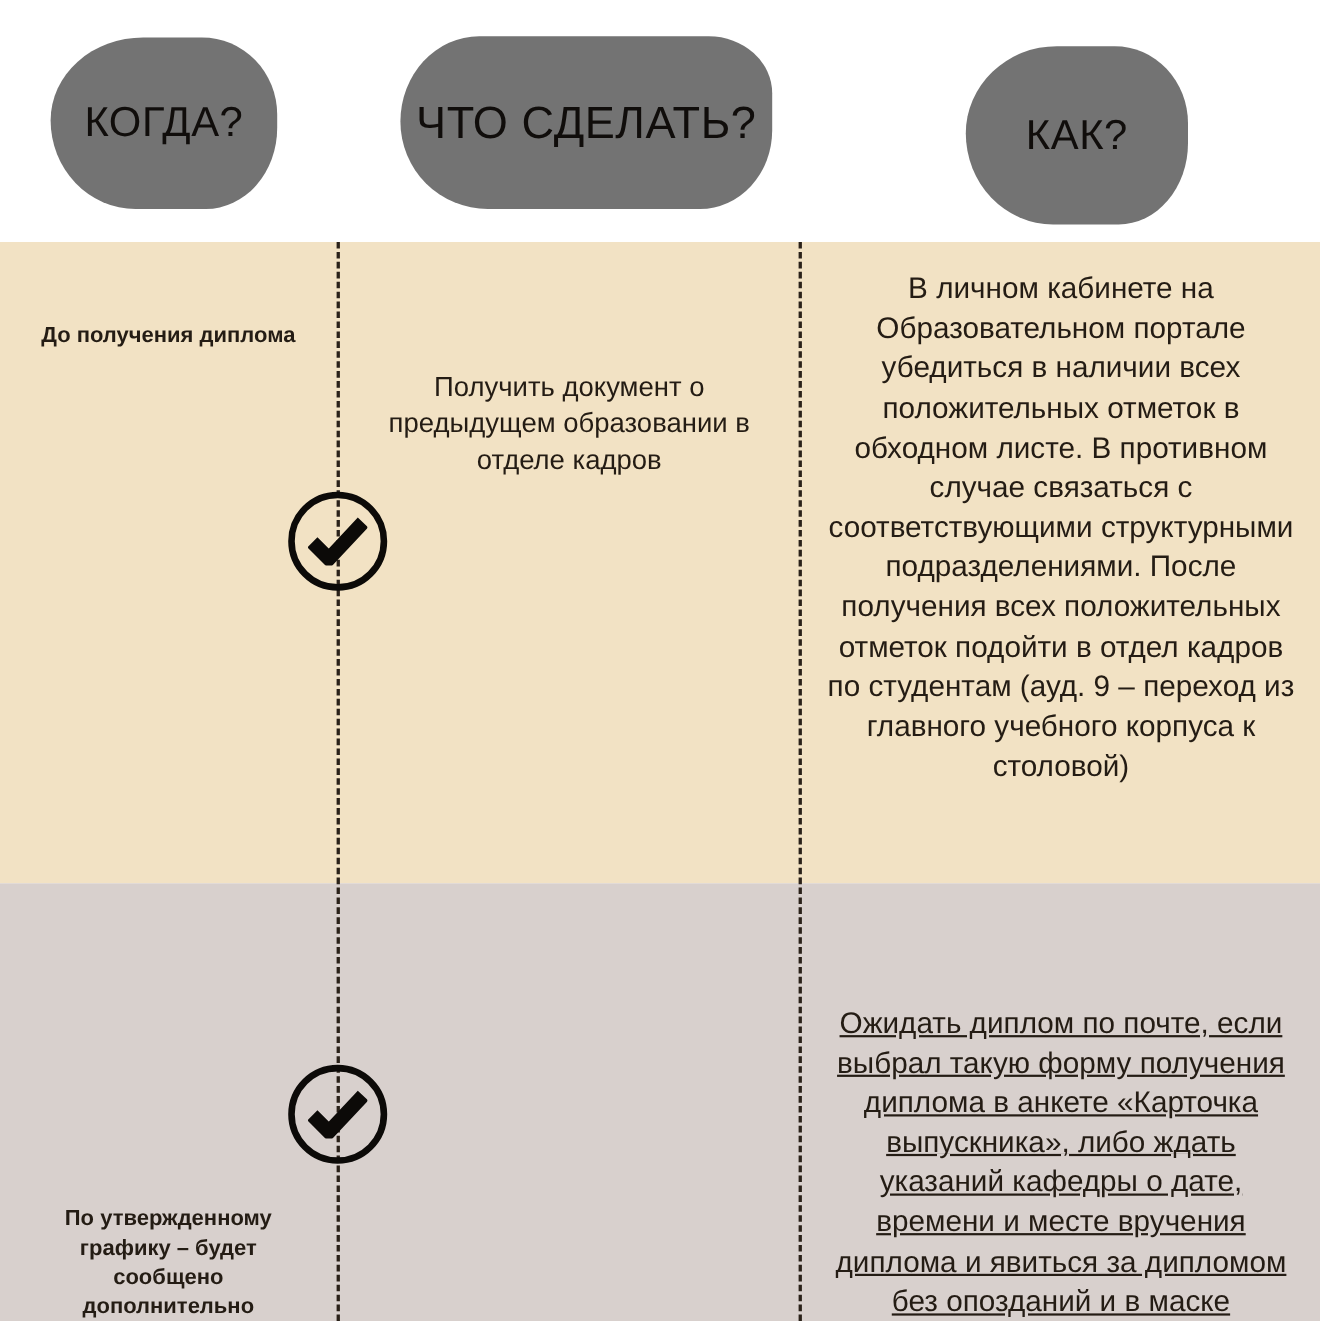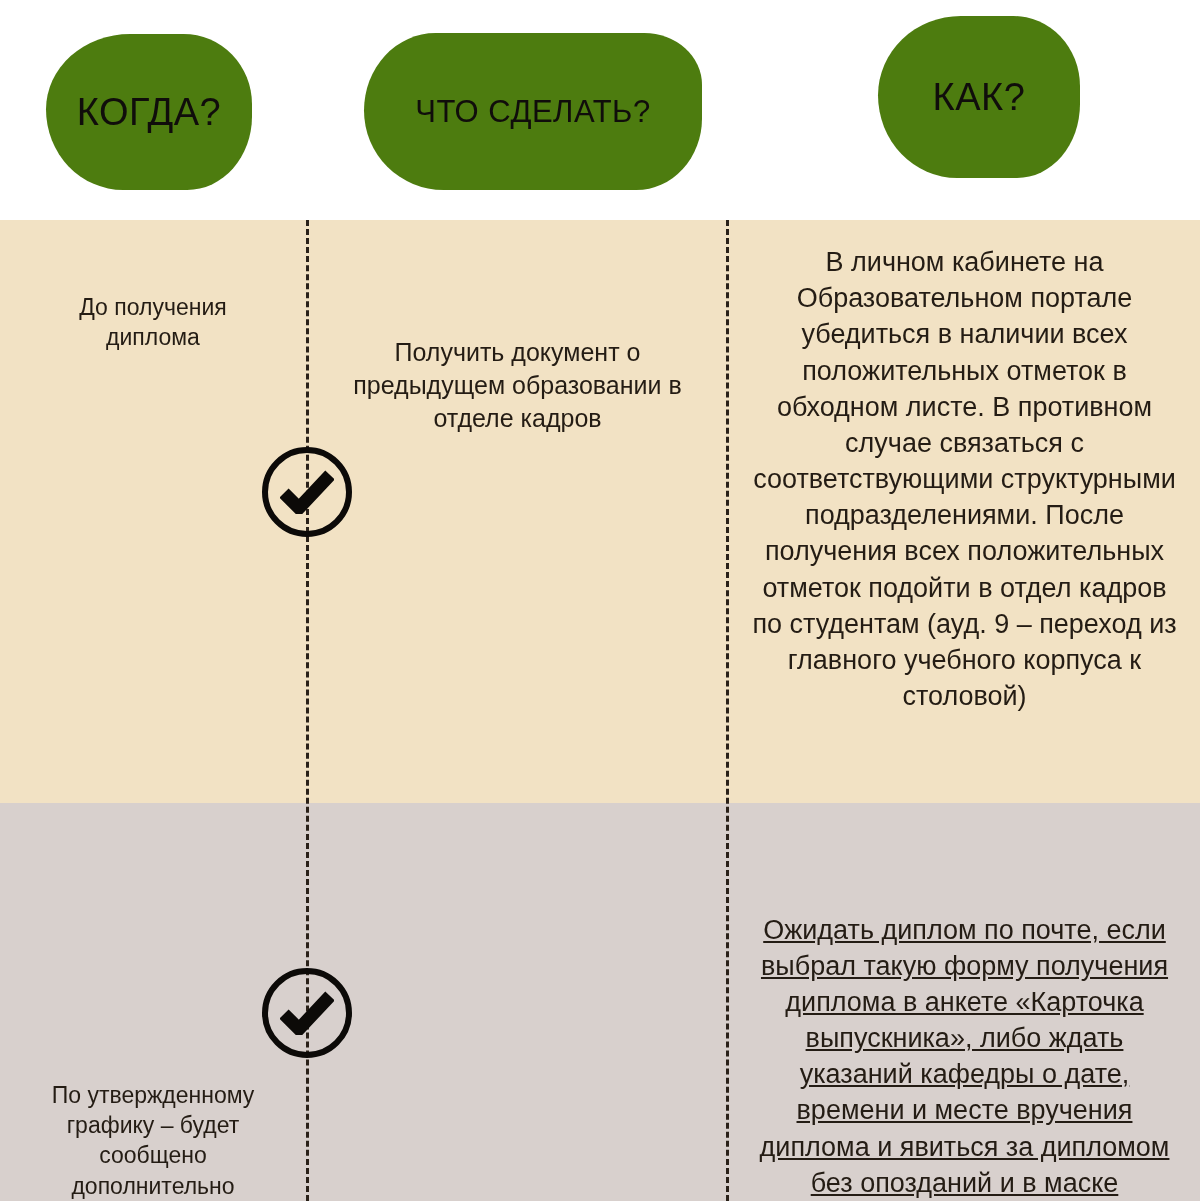--- a/index.html
+++ b/index.html
@@ -28,21 +28,21 @@
   .header-row {
     position: absolute;
     left: 0;
     top: 0;
     width: 1200px;
     height: 220px;
     background: #ffffff;
   }
   .blob {
     position: absolute;
-    background: #4d7c0f;
+    background: #737373;
     display: flex;
     align-items: center;
     justify-content: center;
     text-align: center;
   }
   .blob-label {
     font-size: 38px;
     font-weight: 400;
     letter-spacing: 0.5px;
     color: #100d0b;
@@ -58,26 +58,26 @@
   }
   #blob-what {
     left: 364px;
     top: 33px;
     width: 338px;
     height: 157px;
     border-radius: 72px 58px 66px 80px / 78px 52px 72px 80px;
   }
   #blob-how {
     left: 878px;
-    top: 16px;
+    top: 42px;
     width: 202px;
     height: 162px;
     border-radius: 92px 74px 70px 88px / 88px 78px 82px 92px;
   }
-  #blob-what .blob-label { font-size: 31px; }
+  #blob-what .blob-label { font-size: 41px; }
 
   
   .band {
     position: absolute;
     left: 0;
     width: 1200px;
   }
   #band-beige {
     top: 220px;
     height: 583px;
@@ -115,23 +115,23 @@
   }
 
   .col-when  { left: 0;    width: 306px; }
   .col-what  { left: 309px; width: 417px; }
   .col-how   { left: 729px; width: 471px; }
 
   .row-1 { top: 220px;  height: 583px; }
   .row-2 { top: 803px;  height: 398px; }
 
   .txt-when {
-    font-size: 23px;
+    font-size: 20px;
     line-height: 1.32;
-    font-weight: 400;
+    font-weight: 700;
     padding: 0 34px;
     box-sizing: border-box;
   }
   .txt-what {
     font-size: 25px;
     line-height: 1.32;
     font-weight: 400;
     padding: 0 16px;
     box-sizing: border-box;
   }

